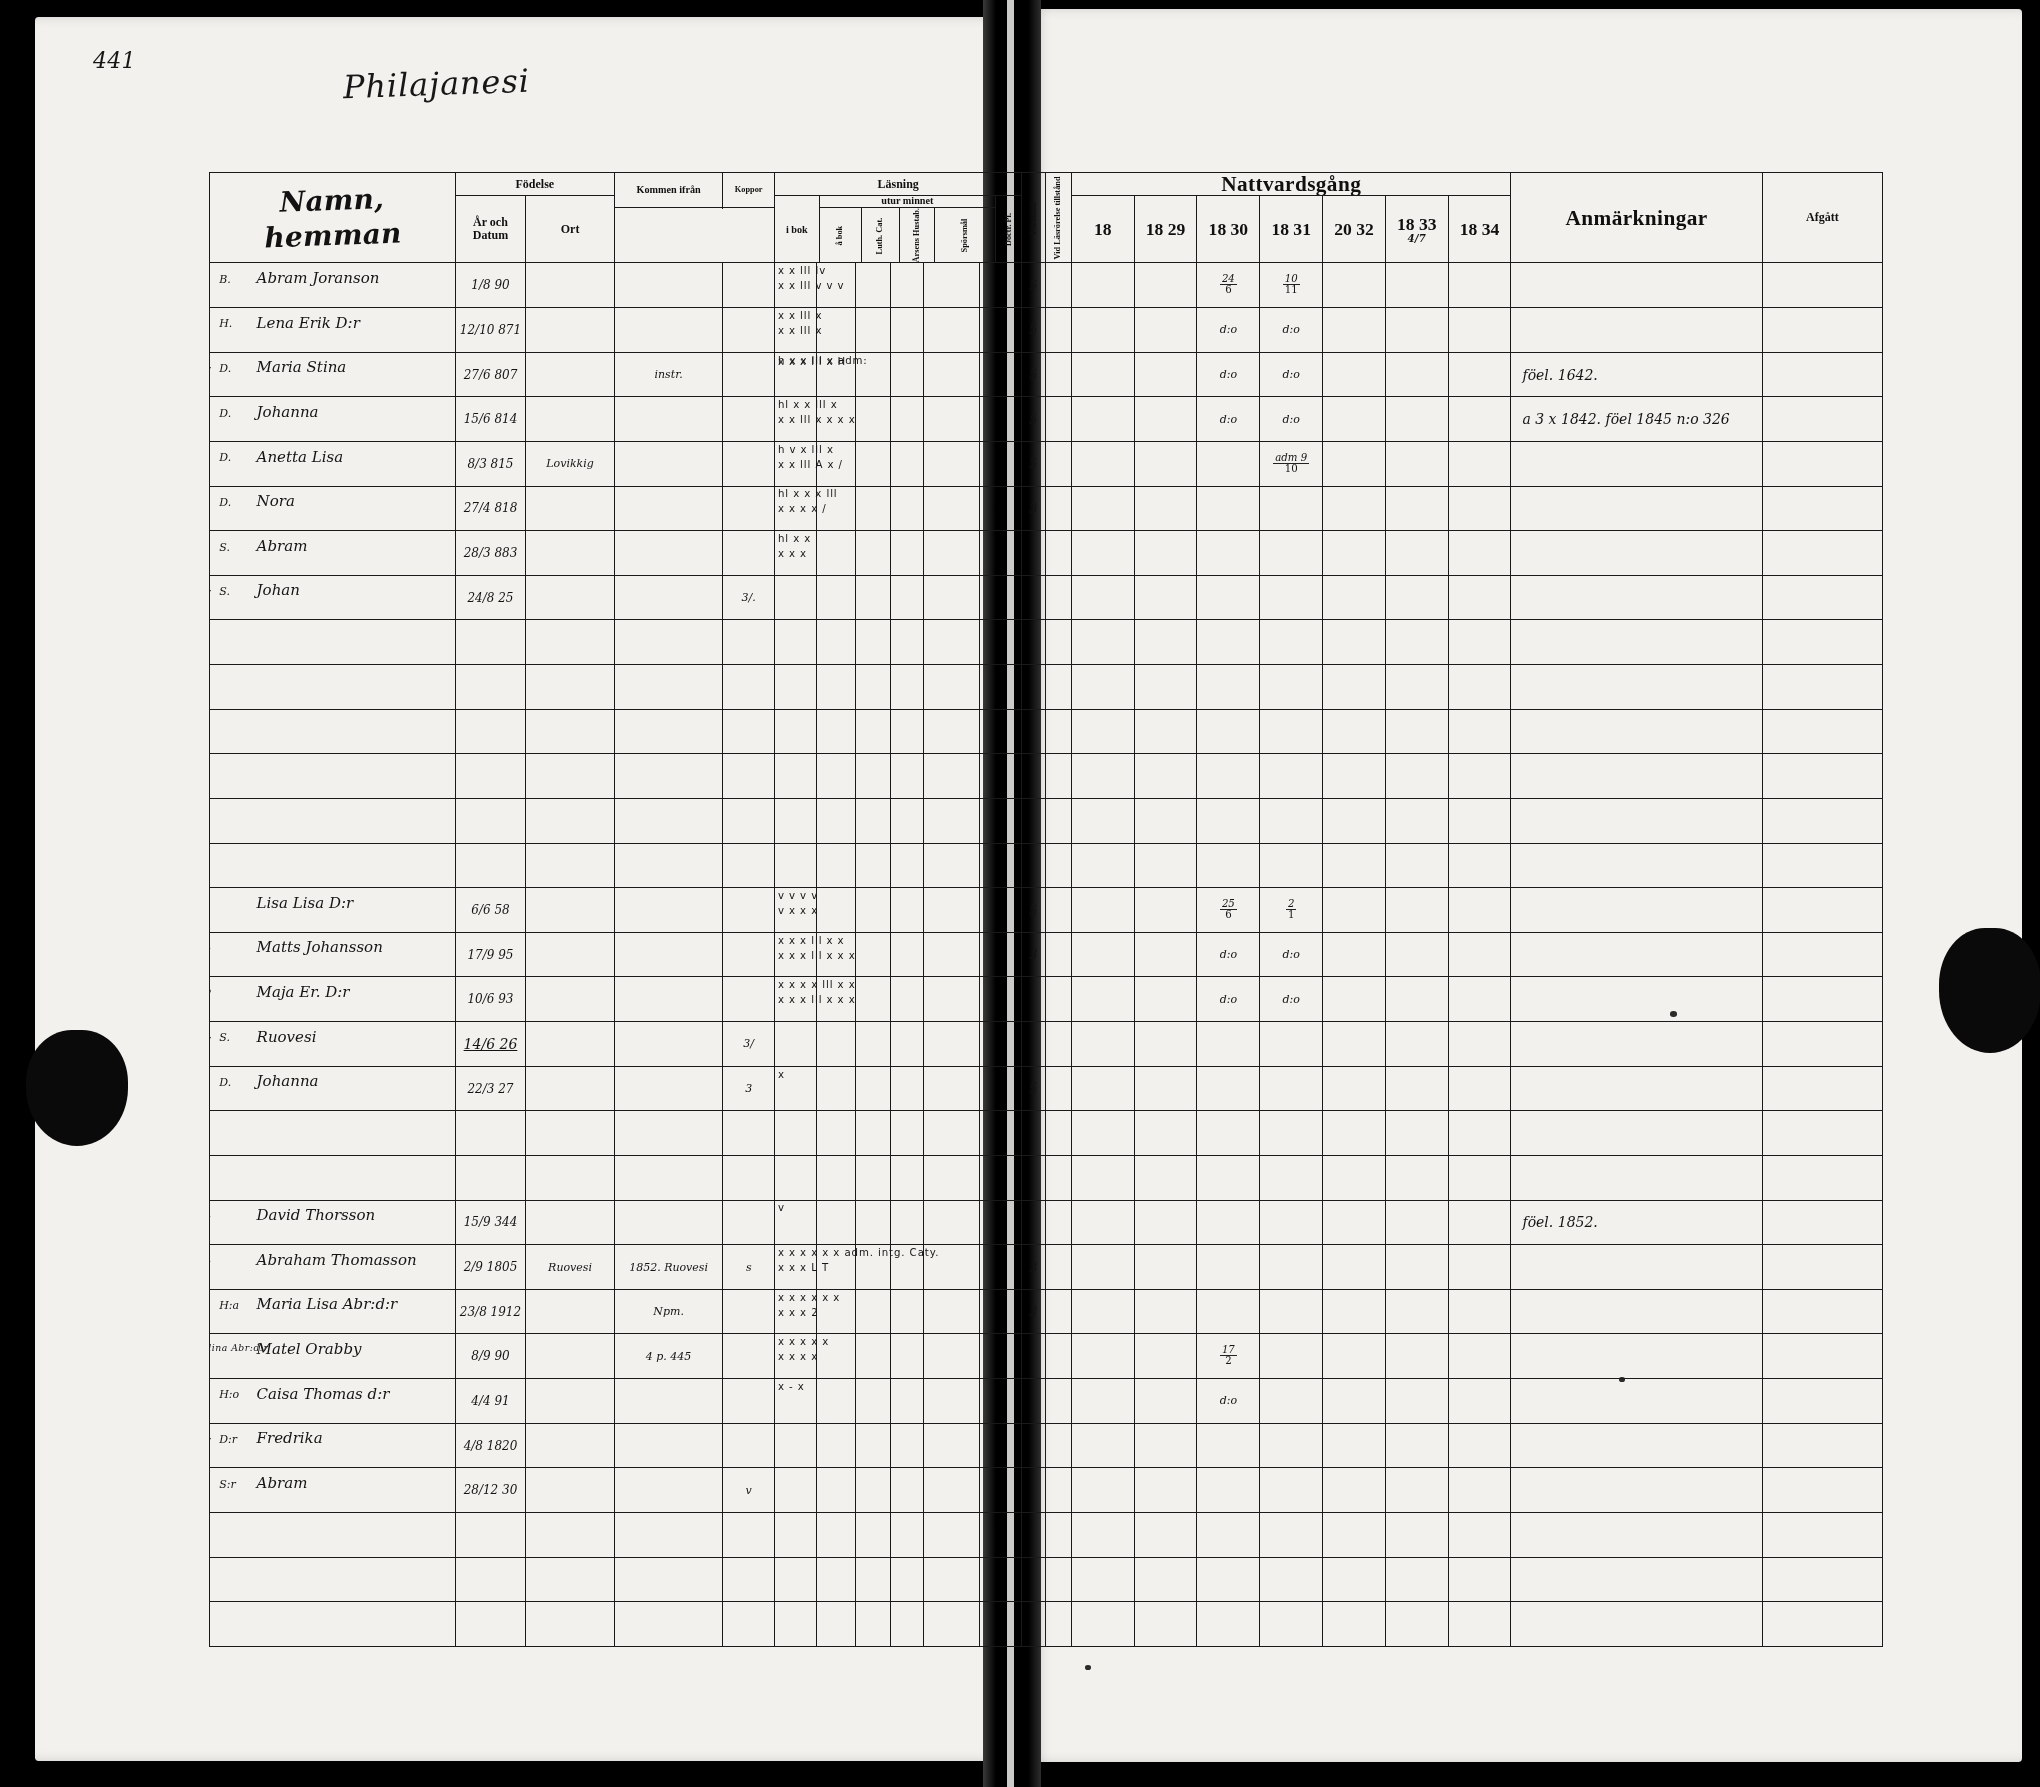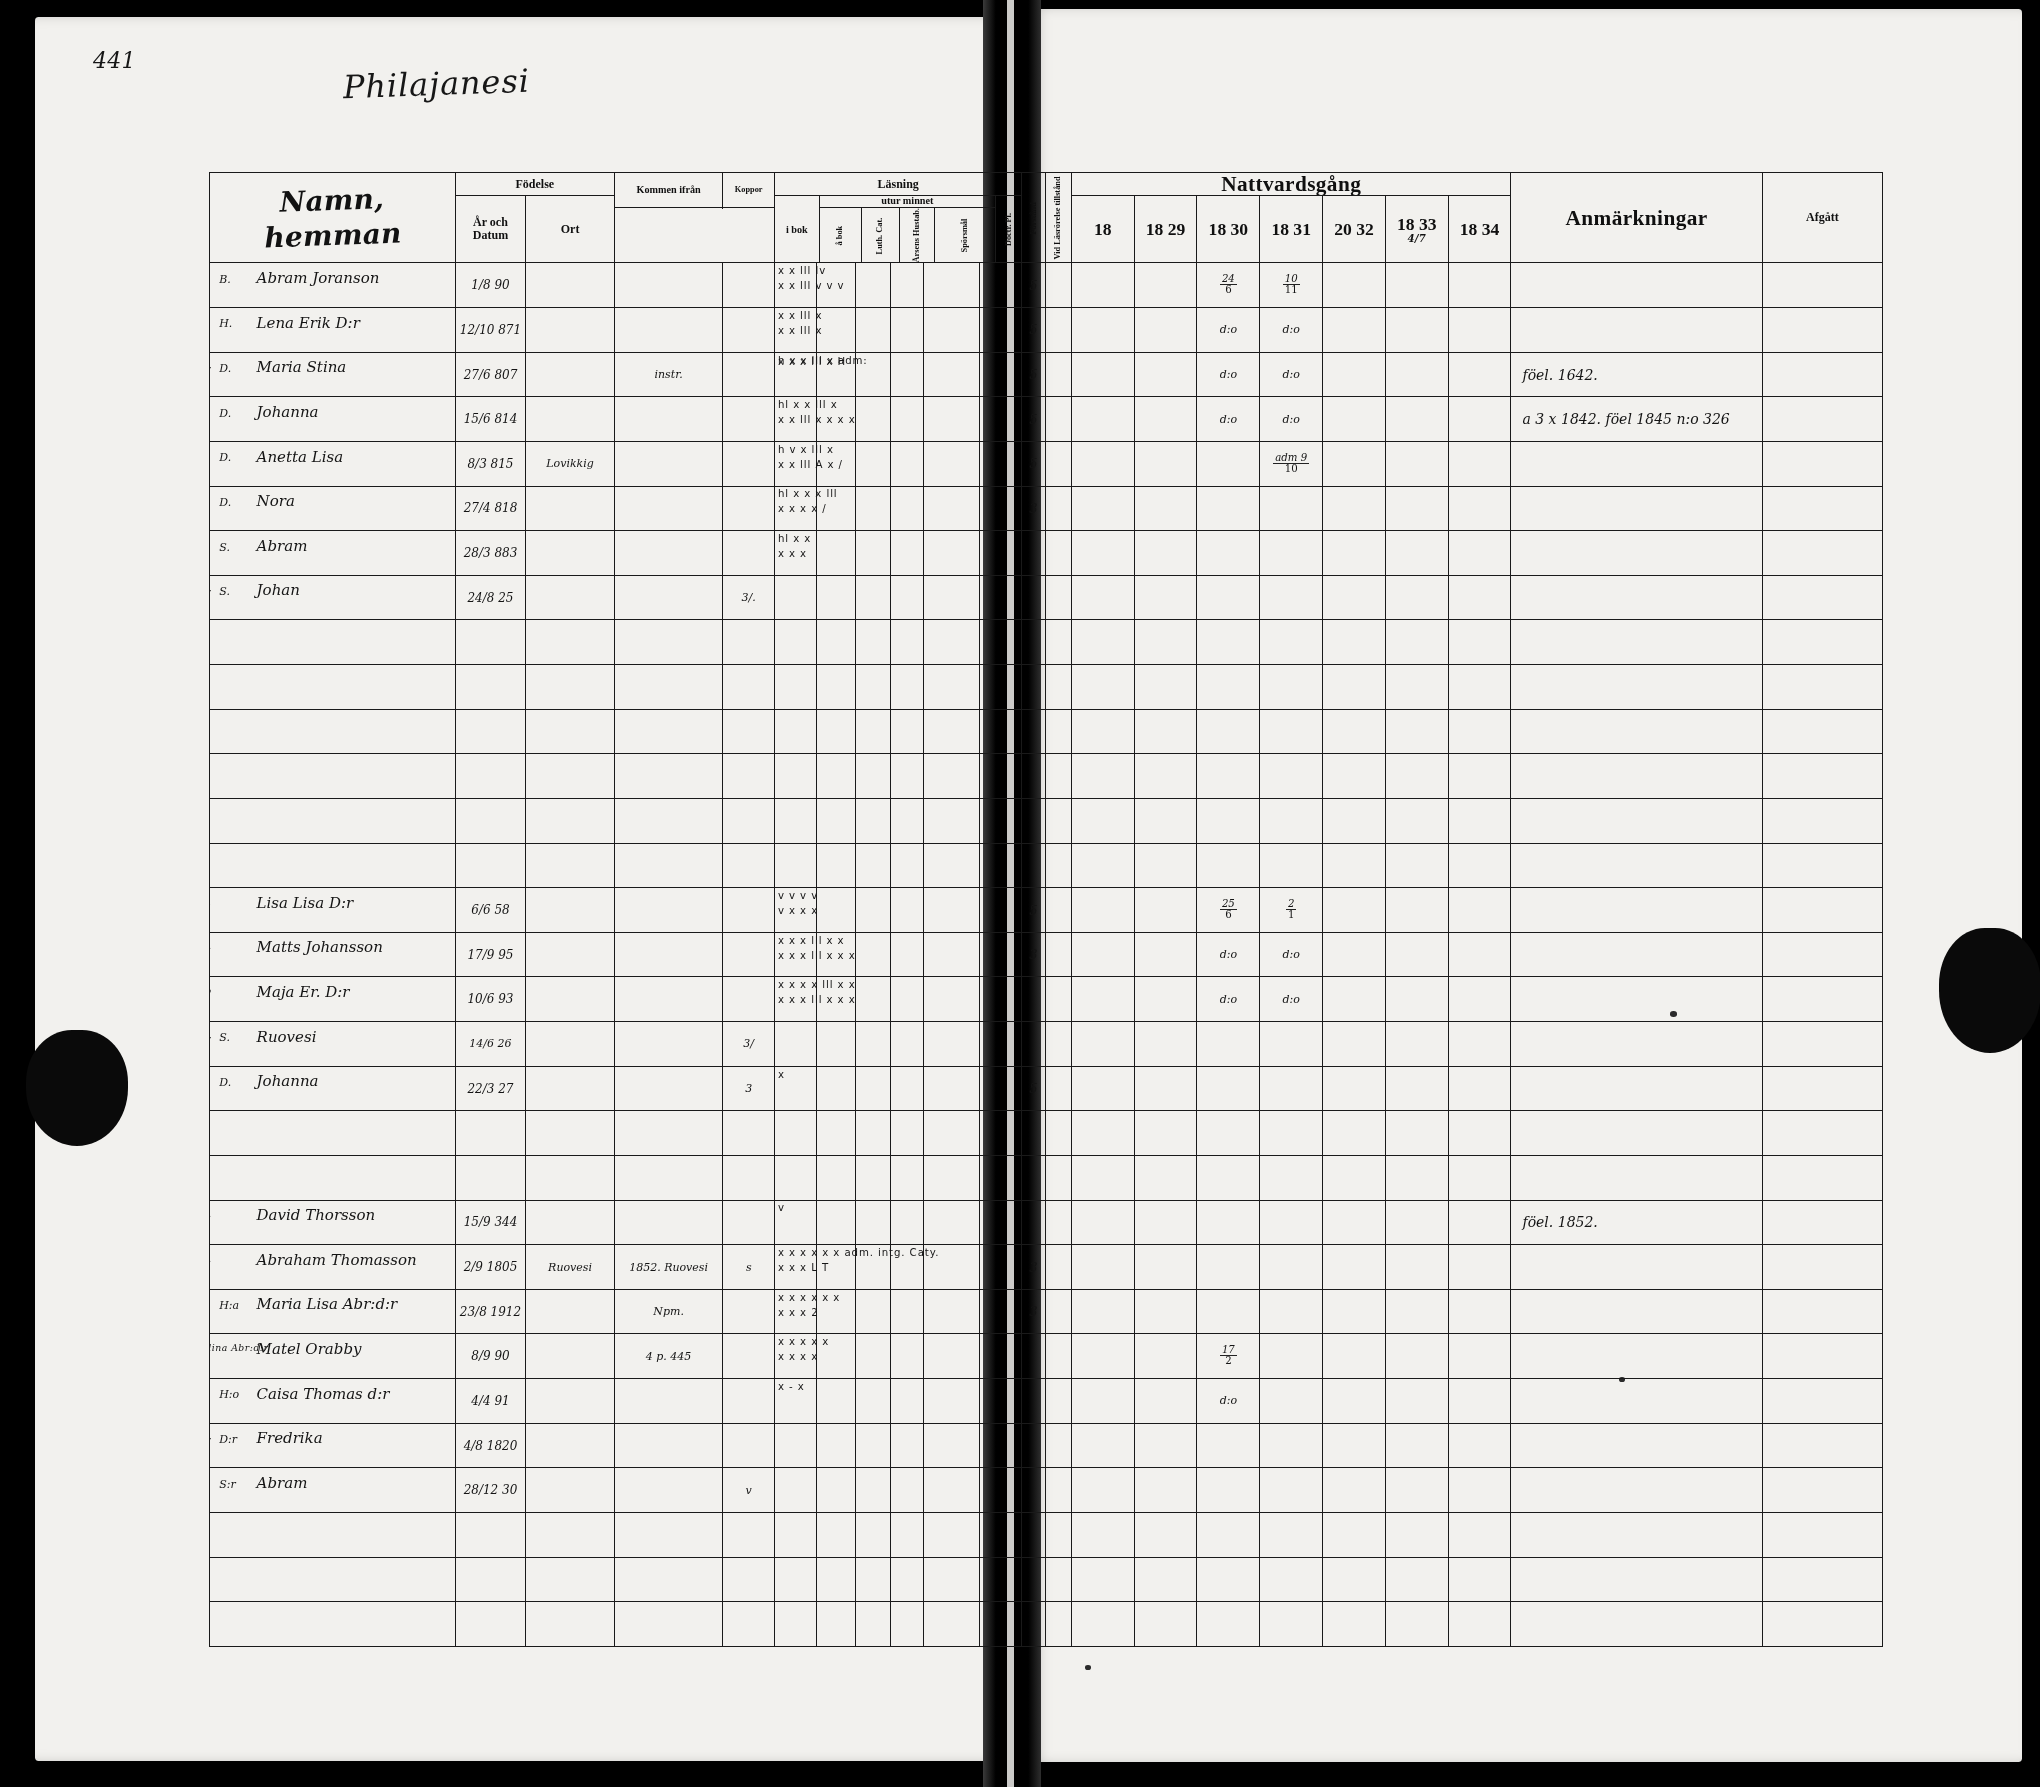--- a/index.html
+++ b/index.html
@@ -835,21 +835,21 @@
             <td class="cell-hw" style="padding-left:11px;font-size:14px;"></td>
             <td class="cell-hw"></td>
           </tr>
           <tr class="row">
             <td style="position: relative;">
               <span class="cell-hw xs" style="position:absolute;left:-89px;top:7.4px;width:85px;text-align:right;display:block;"></span>
               <span class="cell-hw" style="position:absolute;left:-16.7px;top:5.6px;font-size:16px;">+</span>
               <span class="cell-hw s" style="position:absolute;left:3.7px;top:9.3px;">S.</span>
               <span class="cell-hw" style="position:absolute;left:41px;top:5.6px;">Ruovesi</span>
             </td>
-            <td class="cell-hw c" style="font-size: 11px;">14/6 26</td>
+            <td class="cell-hw c" style="font-size: 14px; text-decoration: underline;">14/6 26</td>
             <td class="cell-hw c s"></td>
             <td class="cell-hw c s"></td>
             <td class="cell-hw c s">3/</td>
             <td colspan="6" style="position: relative; padding: 0px;">
               <div style="position:absolute;inset:0;">
                 <div style="position:absolute;left:41px;top:0;bottom:0;border-left:0.9px solid #1a1a1a;"></div>
                 <div style="position:absolute;left:80px;top:0;bottom:0;border-left:0.9px solid #1a1a1a;"></div>
                 <div style="position:absolute;left:115px;top:0;bottom:0;border-left:0.9px solid #1a1a1a;"></div>
                 <div style="position:absolute;left:148px;top:0;bottom:0;border-left:0.9px solid #1a1a1a;"></div>
                 <div style="position:absolute;left:204px;top:0;bottom:0;border-left:0.9px solid #1a1a1a;"></div>

